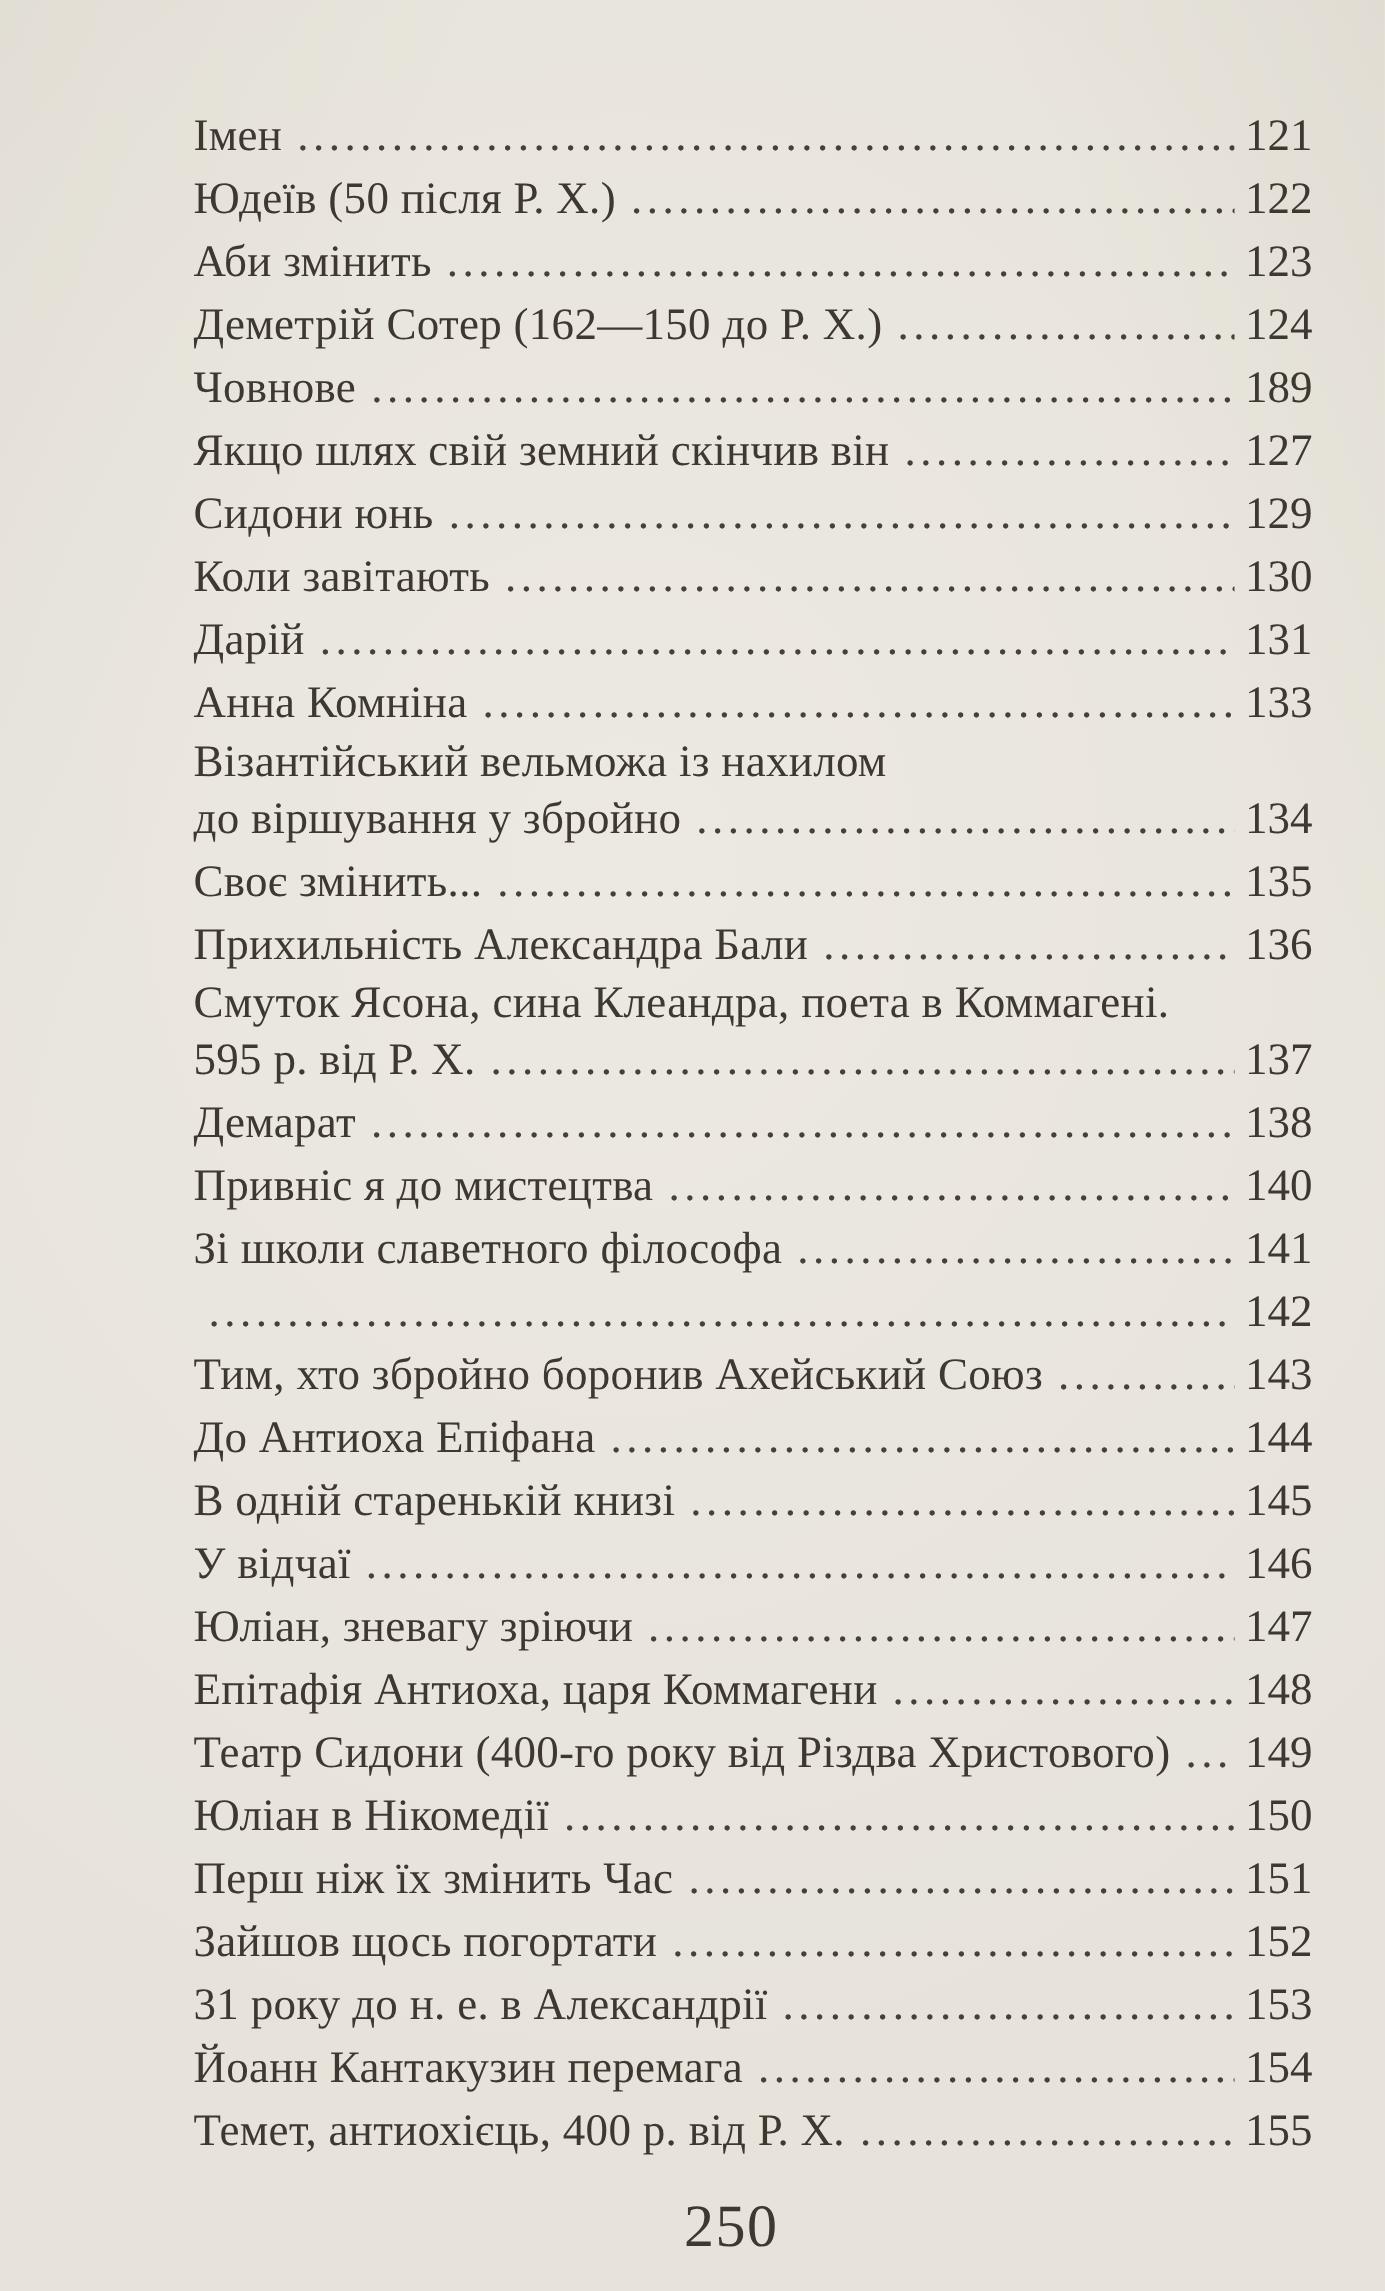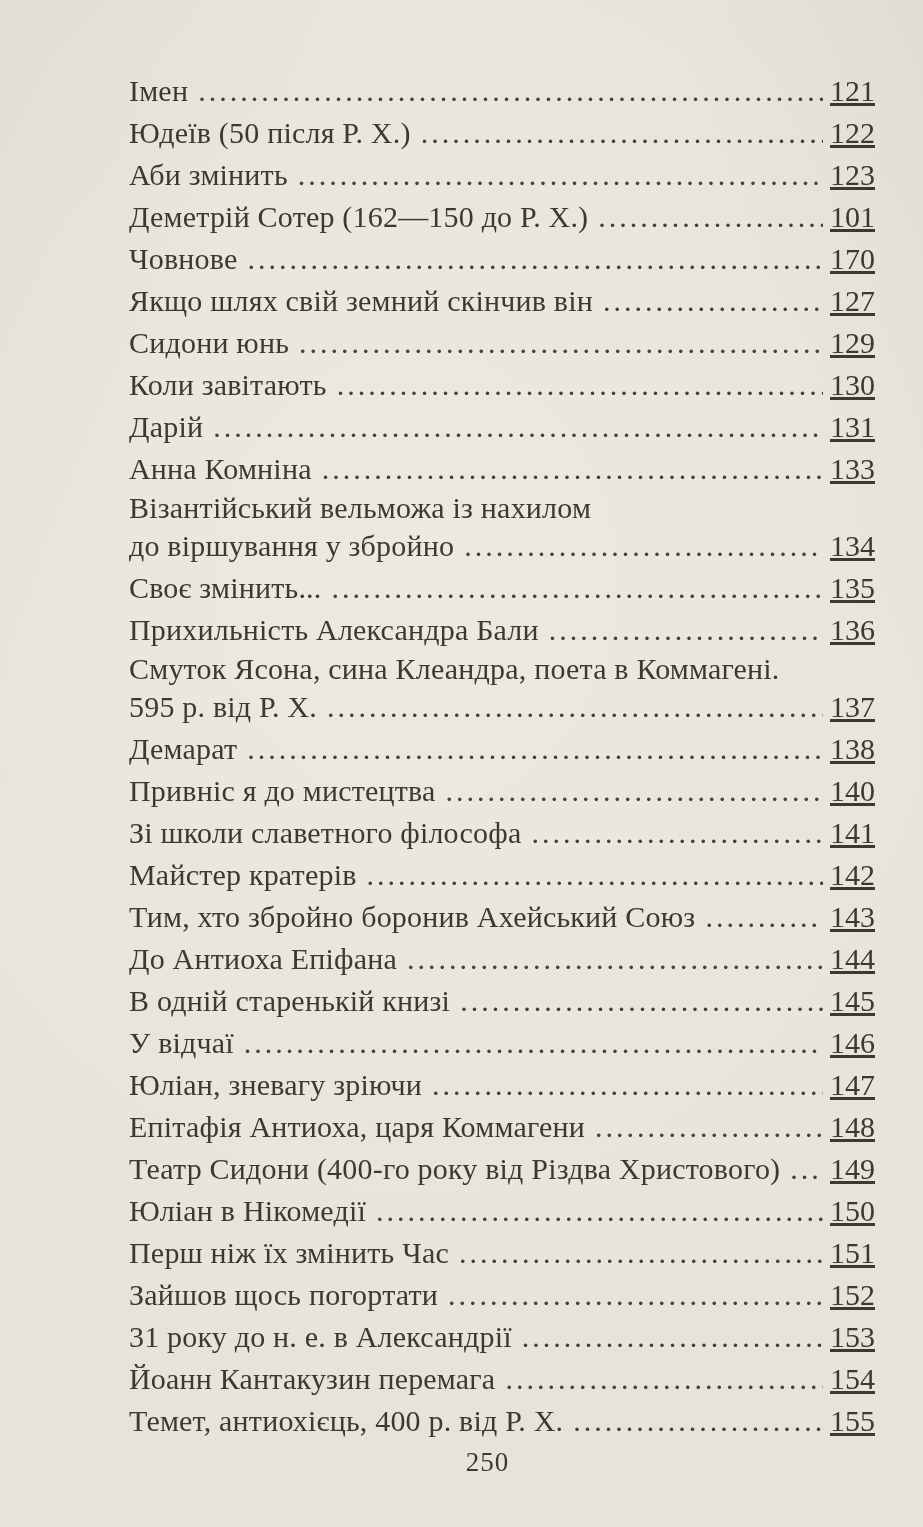--- a/index.html
+++ b/index.html
@@ -50,27 +50,26 @@
     margin: 0 7px 0 10px;
     color: #46403a;
   }
   .dots::after {
     content: "...........................................................................................................";
     letter-spacing: 3px;
   }
   .pagenum {
     flex: 0 0 auto;
     text-align: right;
-    text-decoration: underline;
   }
   .footer {
-    margin-top: 5px;
+    margin-top: 18px;
     padding-left: 52px;
     text-align: center;
-    font-size: 27px;
+    font-size: 40px;
     letter-spacing: 1px;
   }
 </style>
 </head>
 <body>
 
 <div class="page">
   <div class="toc">
       <div class="row">
         <span class="title">Імен</span>
@@ -83,26 +82,26 @@
         <span class="pagenum">122</span>
       </div>
       <div class="row">
         <span class="title">Аби змінить</span>
         <span class="dots"></span>
         <span class="pagenum">123</span>
       </div>
       <div class="row">
         <span class="title">Деметрій Сотер (162—150 до Р. Х.)</span>
         <span class="dots"></span>
-        <span class="pagenum">101</span>
+        <span class="pagenum">124</span>
       </div>
       <div class="row">
         <span class="title">Човнове</span>
         <span class="dots"></span>
-        <span class="pagenum">170</span>
+        <span class="pagenum">189</span>
       </div>
       <div class="row">
         <span class="title">Якщо шлях свій земний скінчив він</span>
         <span class="dots"></span>
         <span class="pagenum">127</span>
       </div>
       <div class="row">
         <span class="title">Сидони юнь</span>
         <span class="dots"></span>
         <span class="pagenum">129</span>
@@ -157,21 +156,20 @@
         <span class="title">Привніс я до мистецтва</span>
         <span class="dots"></span>
         <span class="pagenum">140</span>
       </div>
       <div class="row">
         <span class="title">Зі школи славетного філософа</span>
         <span class="dots"></span>
         <span class="pagenum">141</span>
       </div>
       <div class="row">
-        <span class="title">Майстер кратерів</span>
         <span class="dots"></span>
         <span class="pagenum">142</span>
       </div>
       <div class="row">
         <span class="title">Тим, хто збройно боронив Ахейський Союз</span>
         <span class="dots"></span>
         <span class="pagenum">143</span>
       </div>
       <div class="row">
         <span class="title">До Антиоха Епіфана</span>

